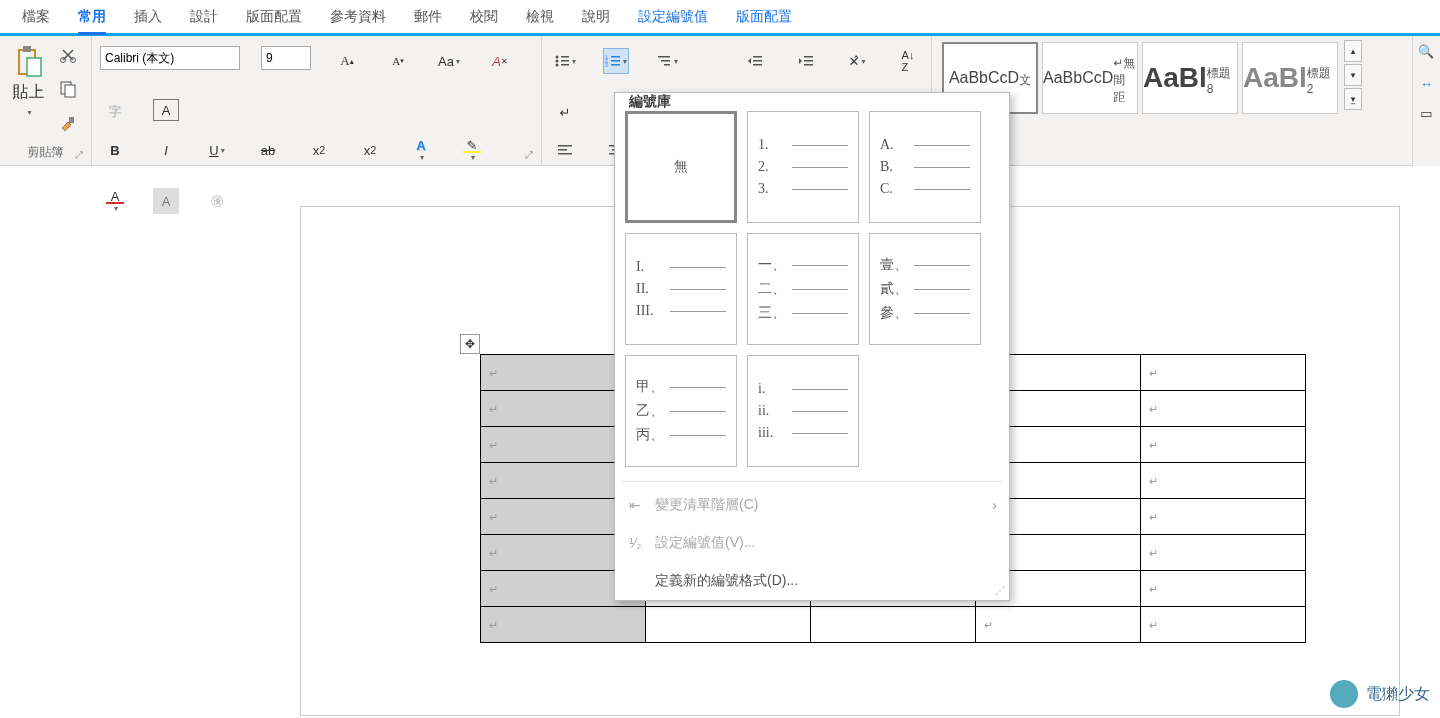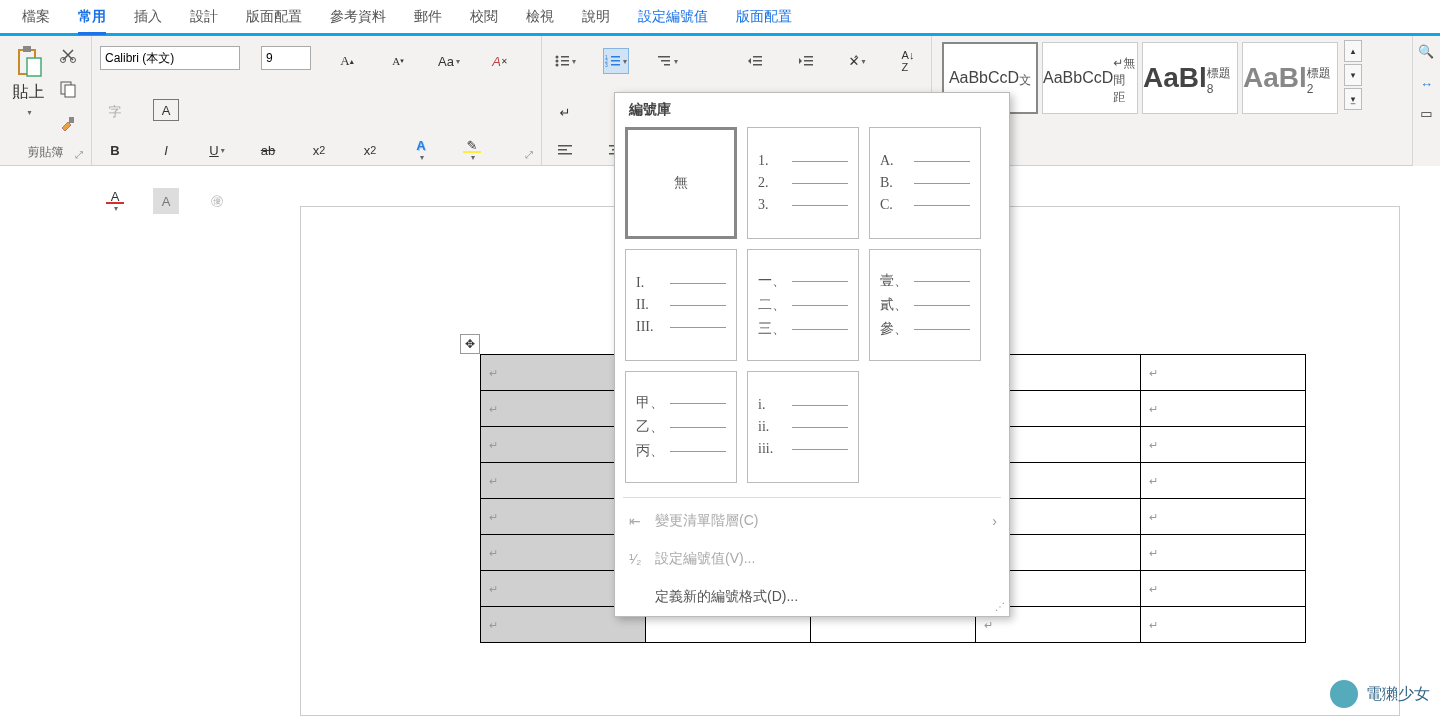--- a/index.html
+++ b/index.html
@@ -32,21 +32,21 @@
 .style-name{font-size:12px;color:#555;margin-top:4px;}
 .style-scroll{display:flex;flex-direction:column;gap:2px;margin-left:4px;}
 .style-scroll .sbtn{width:18px;height:22px;border:1px solid #bbb;background:#f8f8f8;font-size:9px;display:flex;align-items:center;justify-content:center;cursor:pointer;}
 .rightbar{position:absolute;right:0;top:36px;width:28px;height:130px;background:#f3f2f1;border-left:1px solid #d8d6d4;display:flex;flex-direction:column;align-items:center;padding-top:8px;gap:16px;}
 .doc{position:absolute;left:300px;top:206px;width:1100px;height:510px;background:#fff;border:1px solid #ccc;}
 .table{position:absolute;left:180px;top:150px;border-collapse:collapse;}
 .table td{border:1px solid #000;width:165px;height:36px;background:#fff;font-size:13px;color:#888;padding-left:8px;position:relative;}
 .table td.selcol{background:#d0d0d0;}
 .move-handle{position:absolute;left:460px;top:334px;width:20px;height:20px;border:1px solid #999;background:#fff;display:flex;align-items:center;justify-content:center;cursor:move;font-size:12px;}
 .popup{position:absolute;left:614px;top:92px;width:396px;background:#fff;border:1px solid #bbb;box-shadow:3px 3px 8px rgba(0,0,0,0.25);z-index:100;}
-.popup-title{padding:8px 14px;font-weight:bold;font-size:14px;color:#444;}
+.popup-title{padding:0 14px;font-weight:bold;font-size:14px;color:#444;}
 .num-grid{display:flex;flex-wrap:wrap;gap:10px;padding:0 10px 10px;}
 .num-opt{width:112px;height:112px;border:1px solid #bbb;background:#fff;cursor:pointer;display:flex;flex-direction:column;justify-content:center;align-items:flex-start;padding:10px;font-size:14px;color:#555;font-family:"Times New Roman",serif;}
 .num-opt.sel{border:3px solid #888;}
 .num-opt.none{align-items:center;}
 .num-line{display:flex;align-items:center;width:100%;margin:3px 0;}
 .num-line span{min-width:30px;}
 .num-line .ln{flex:1;height:1px;background:#999;margin-left:4px;}
 .popup-sep{height:1px;background:#ddd;margin:4px 8px;}
 .popup-item{display:flex;align-items:center;padding:10px 14px;font-size:14px;color:#555;cursor:pointer;position:relative;}
 .popup-item.disabled{color:#aaa;cursor:default;}

